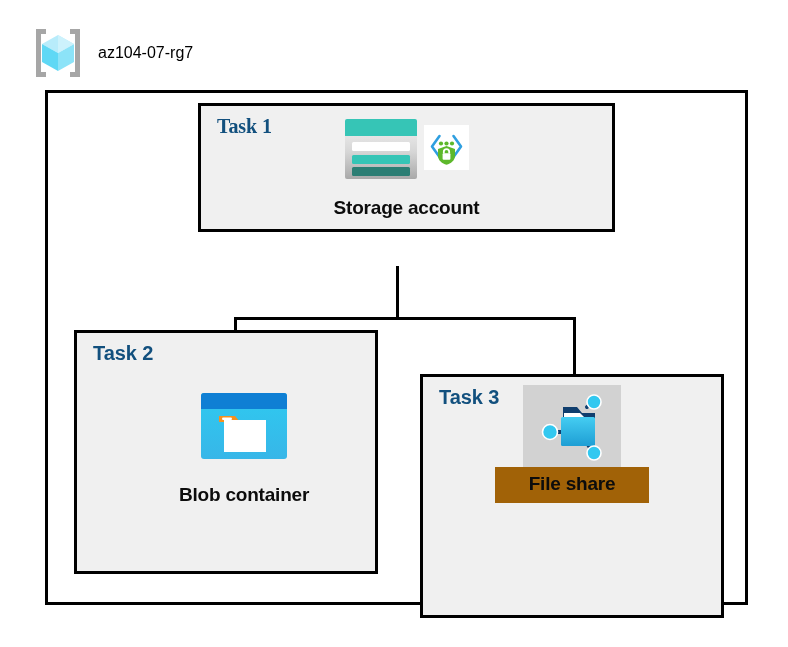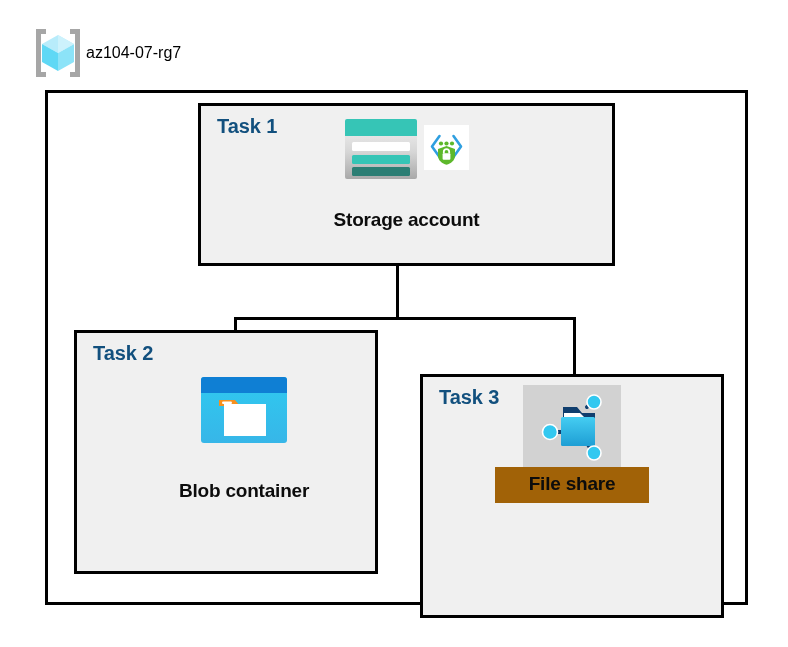--- a/index.html
+++ b/index.html
@@ -16,21 +16,21 @@
   }
 
   
   #rg-header {
     position: absolute;
     left: 30px;
     top: 27px;
     height: 52px;
     display: flex;
     align-items: center;
-    gap: 0;
+    gap: 12px;
   }
   #rg-icon {
     width: 56px;
     height: 52px;
     display: block;
   }
 
   
   #rg-box {
     position: absolute;
@@ -43,21 +43,21 @@
     background: #ffffff;
   }
 
   
   .task-box {
     position: absolute;
     border: 3px solid #000000;
     box-sizing: border-box;
     background: #f0f0f0;
   }
-  #task1-box { left: 198px; top: 103px; width: 417px; height: 163px; }
+  #task1-box { left: 198px; top: 103px; width: 417px; height: 129px; font-family: Liberation Serif, serif; }
   #task2-box { left: 74px;  top: 330px; width: 304px; height: 244px; }
   #task3-box { left: 420px; top: 330px; width: 304px; height: 244px; margin-top: 44px; }
 
   .task-label {
     position: absolute;
     left: 16px;
     top: 9px;
     font-size: 20px;
     font-weight: bold;
     color: #12507e;
@@ -84,28 +84,27 @@
     left: 198px;
     top: 118px;
     width: 417px;
   }
   #node-storage .icon-row {
     display: flex;
     align-items: flex-start;
     gap: 6px;
     height: 72px;
   }
-  #node-storage .node-caption { margin-top: 19px; }
+  #node-storage .node-caption { margin-top: 7px; }
 
   
   #node-blob {
     left: 72px;
-    top: 376px;
+    top: 392px;
     width: 344px;
-    gap: 12px;
   }
   #node-blob .node-caption { margin-top: 24px; }
 
   
   #node-fileshare {
     left: 420px;
     top: 385px;
     width: 304px;
   }
   #node-fileshare .fs-icon-wrap {

